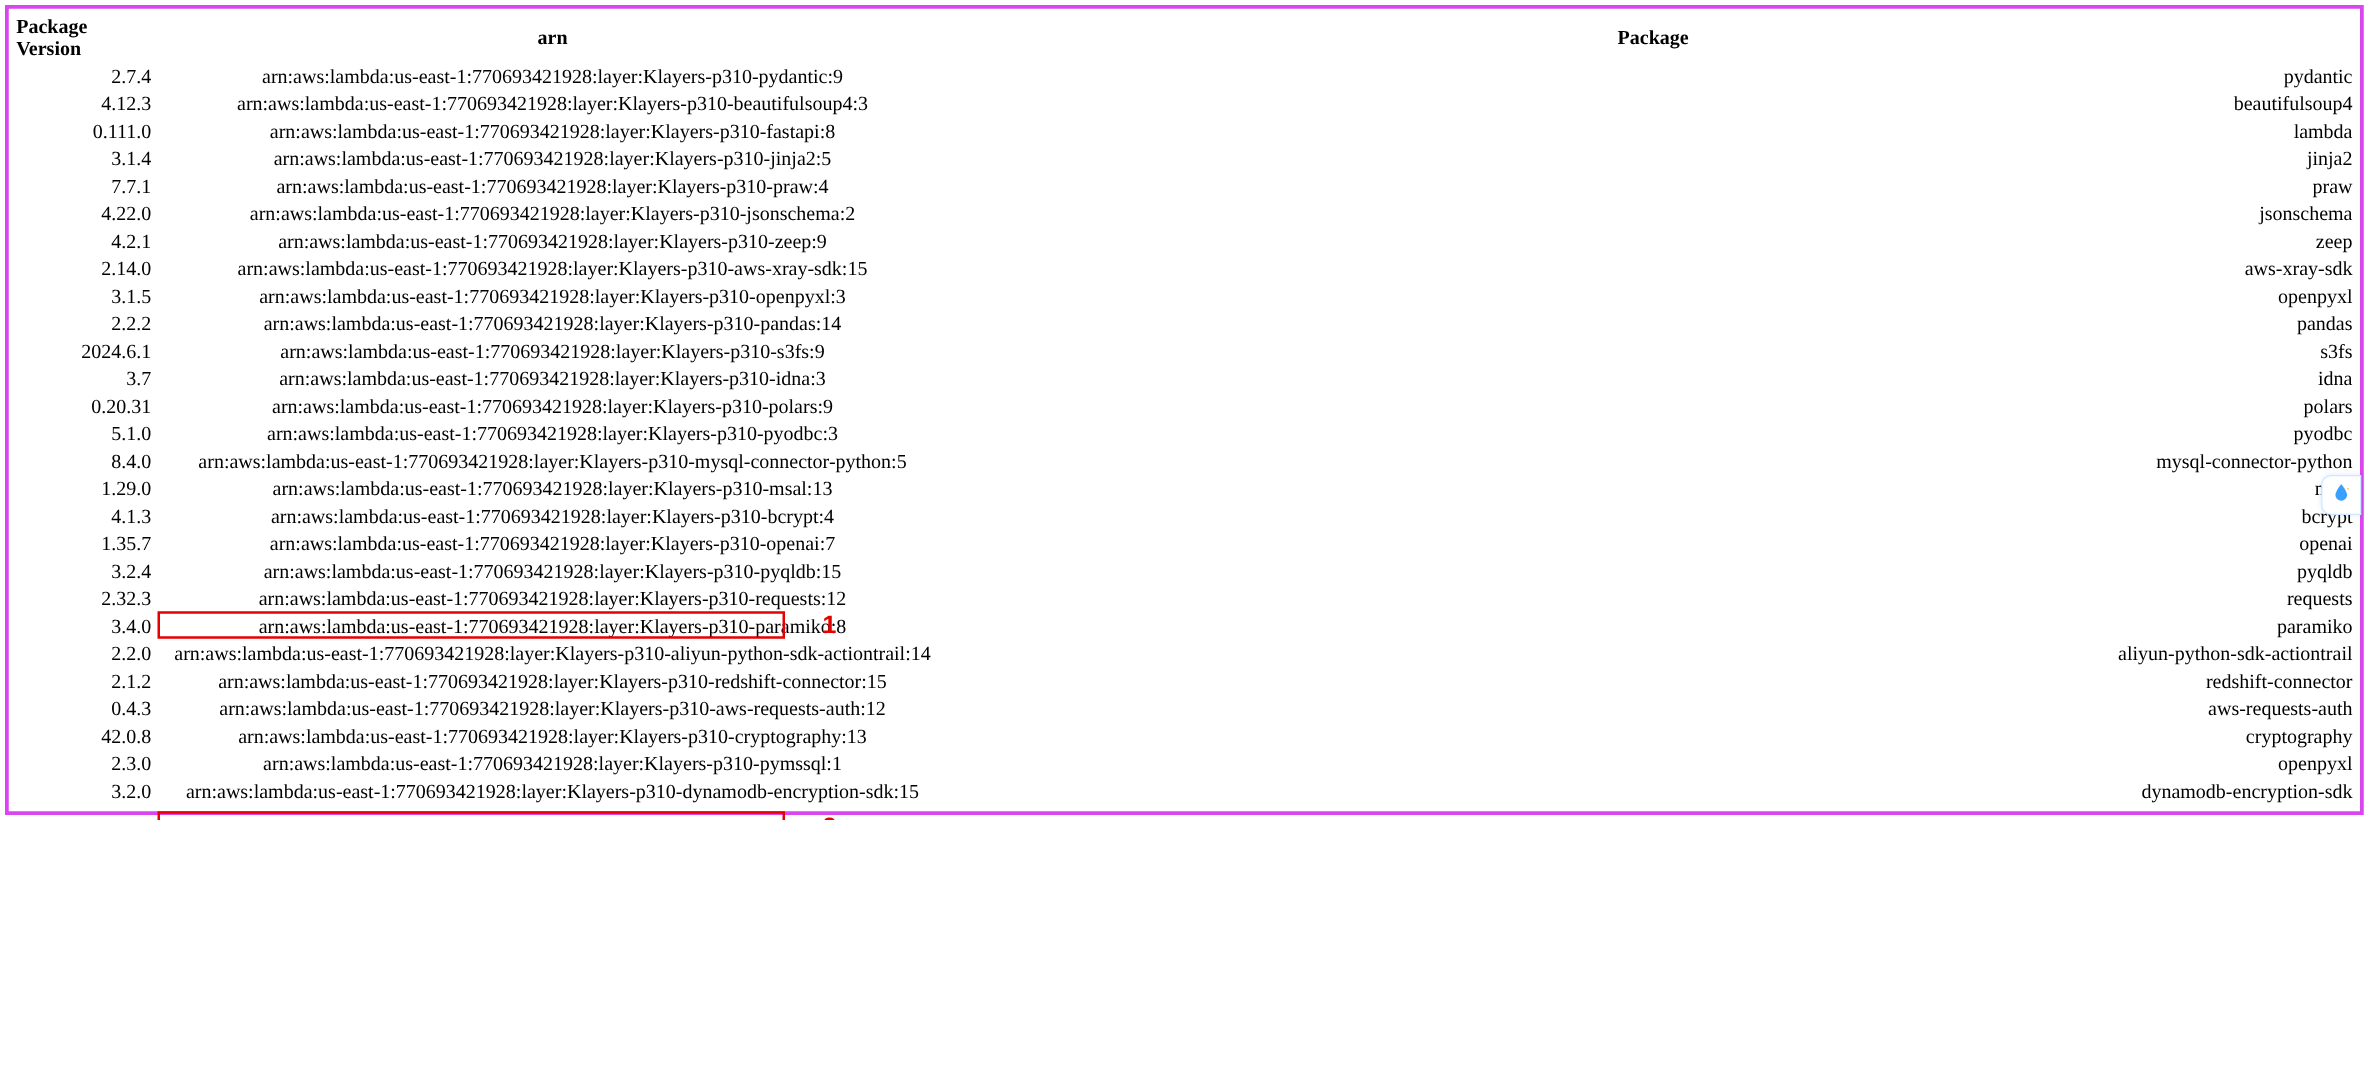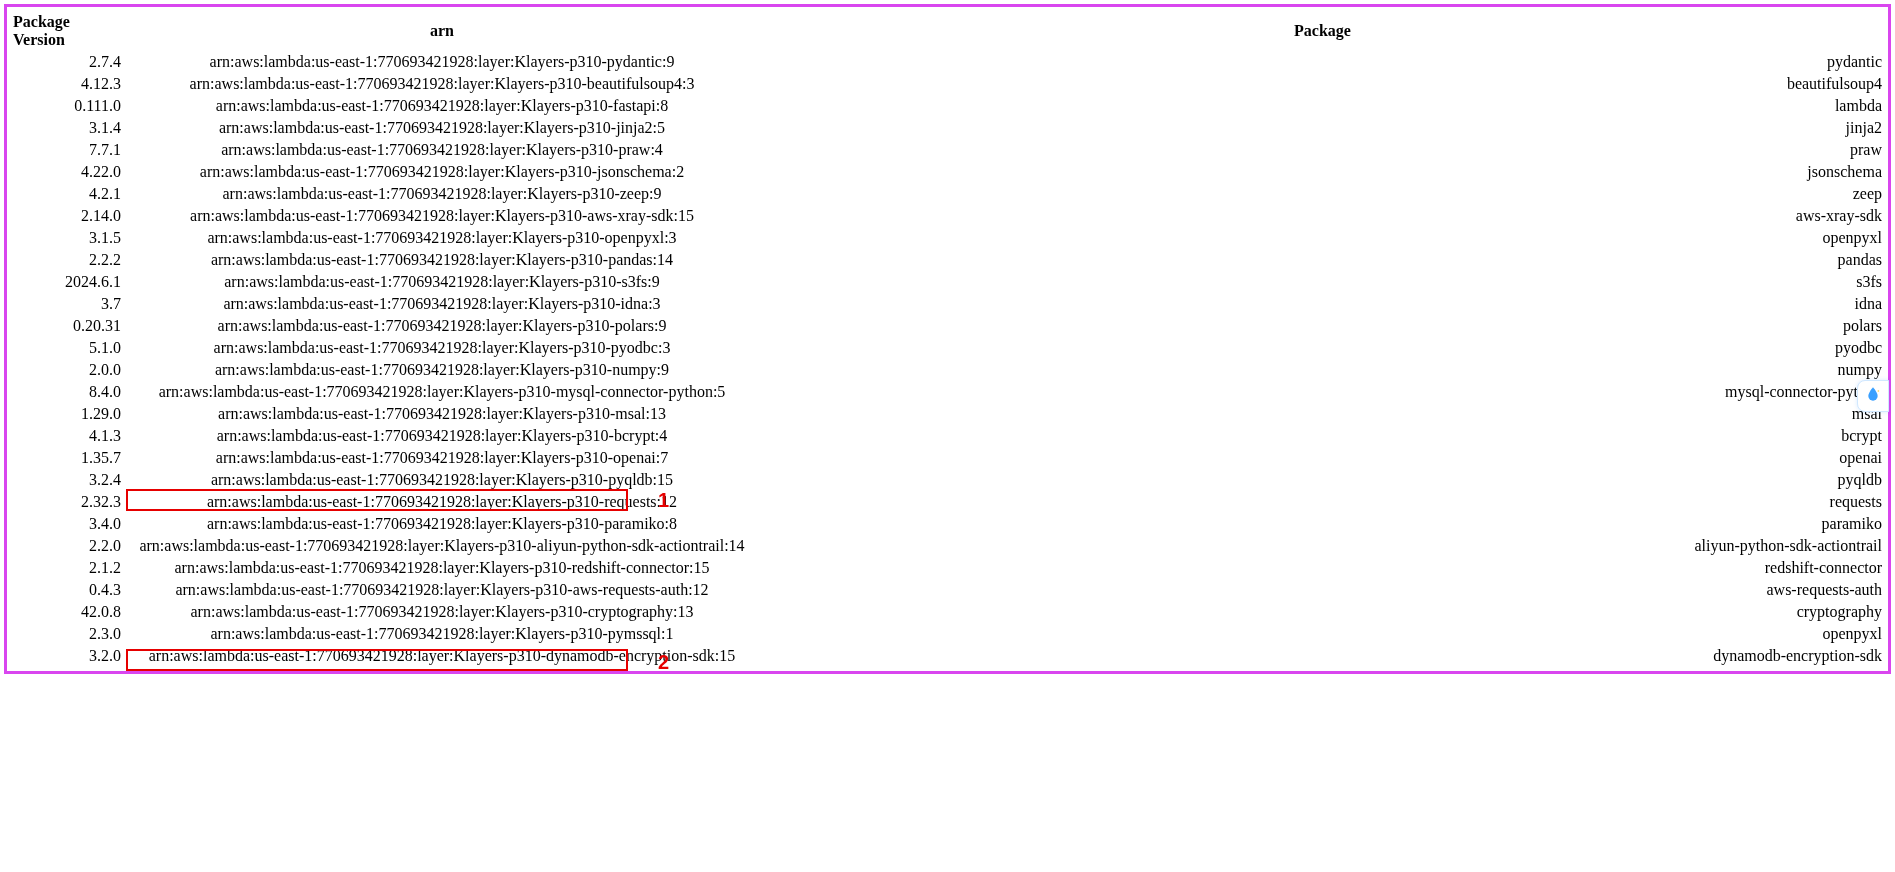--- a/index.html
+++ b/index.html
@@ -164,25 +164,20 @@
           <td class="version-cell">0.20.31</td>
           <td class="arn-cell">arn:aws:lambda:us-east-1:770693421928:layer:Klayers-p310-polars:9</td>
           <td class="package-cell">polars</td>
         </tr>
         <tr>
           <td class="version-cell">5.1.0</td>
           <td class="arn-cell">arn:aws:lambda:us-east-1:770693421928:layer:Klayers-p310-pyodbc:3</td>
           <td class="package-cell">pyodbc</td>
         </tr>
         <tr>
-          <td class="version-cell">2.0.0</td>
-          <td class="arn-cell">arn:aws:lambda:us-east-1:770693421928:layer:Klayers-p310-numpy:9</td>
-          <td class="package-cell">numpy</td>
-        </tr>
-        <tr>
           <td class="version-cell">8.4.0</td>
           <td class="arn-cell">arn:aws:lambda:us-east-1:770693421928:layer:Klayers-p310-mysql-connector-python:5</td>
           <td class="package-cell">mysql-connector-python</td>
         </tr>
         <tr>
           <td class="version-cell">1.29.0</td>
           <td class="arn-cell">arn:aws:lambda:us-east-1:770693421928:layer:Klayers-p310-msal:13</td>
           <td class="package-cell">msal</td>
         </tr>
         <tr>

